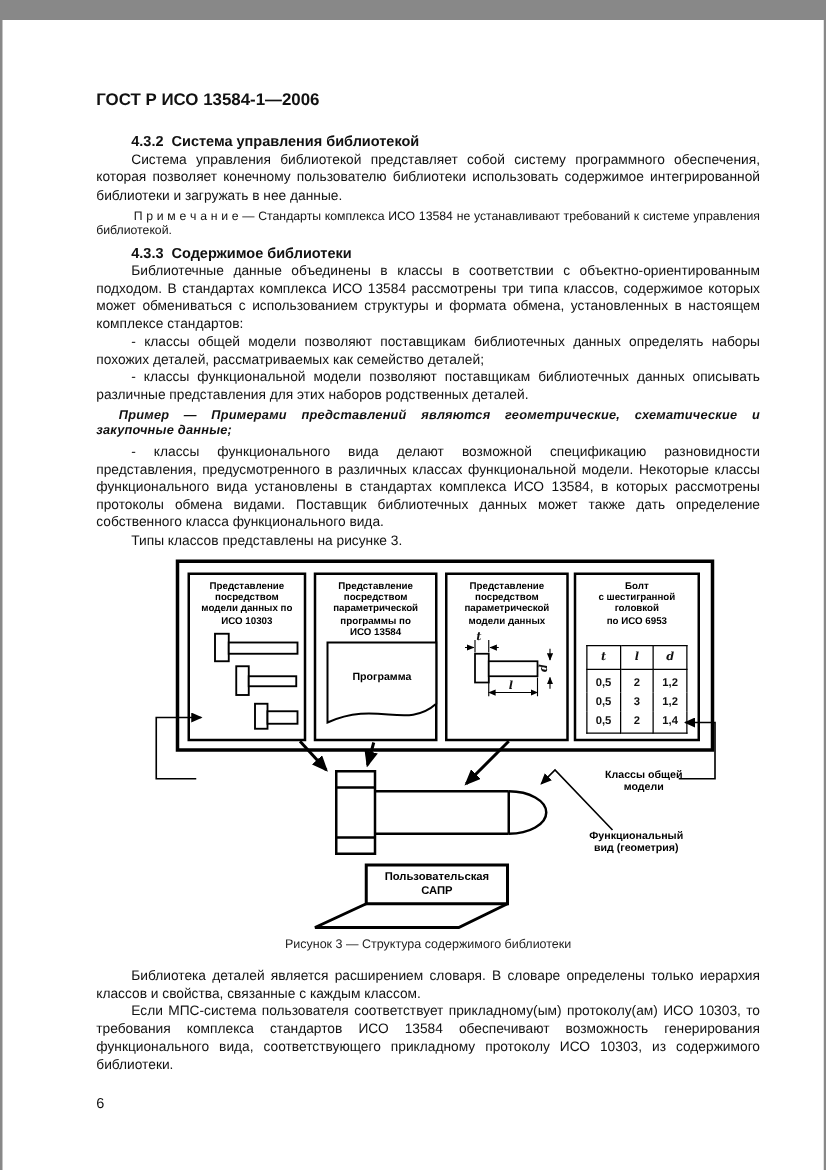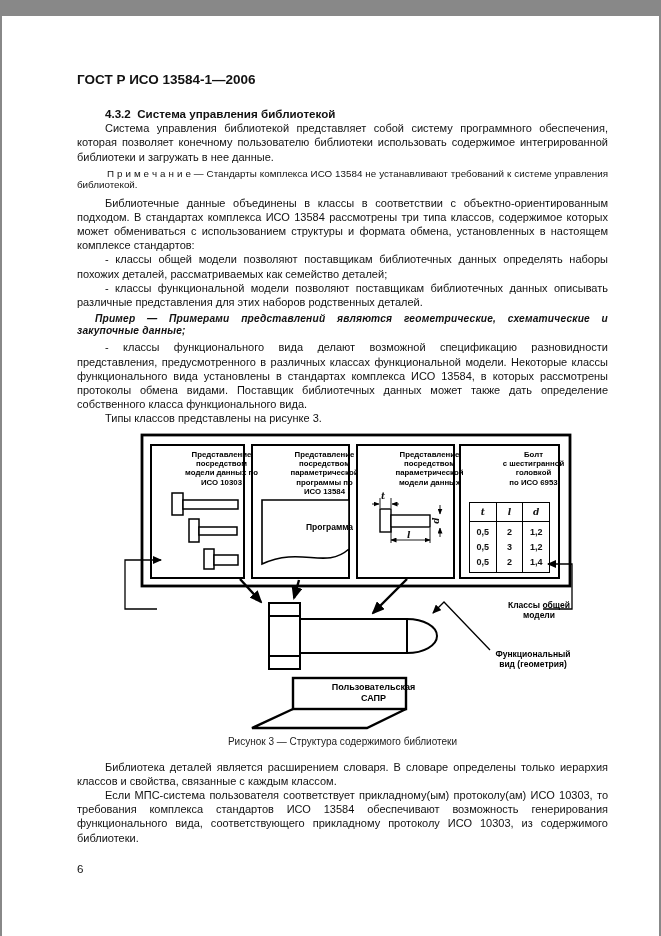--- a/index.html
+++ b/index.html
@@ -15,21 +15,21 @@
     overflow:hidden;
   }
   .doc-header { font-weight:bold; font-size:13.5px; line-height:15px; margin-bottom:20px; white-space:pre-wrap; }
   .h  { font-weight:bold; font-size:11.6px; line-height:14.2px; text-indent:28px; white-space:pre-wrap; }
   p.body { margin:0; text-align:justify; font-size:11px; line-height:14.2px; text-indent:28px; }
   p.note { margin:4px 0 5px; text-align:justify; font-size:9.8px; line-height:11.4px; text-indent:30px; }
   p.example { margin:4px 0 4px; text-align:justify; font-size:10.2px; line-height:11.6px; text-indent:18px;
               font-weight:bold; font-style:italic; letter-spacing:.2px; }
   .figure { position:relative; width:535px; height:299px; margin-top:6px; }
   .figure svg { position:absolute; left:0; top:0; }
-  .flabel { position:absolute; text-align:center; font-weight:bold; white-space:pre-line; color:#000;padding-left:24px; }
+  .flabel { position:absolute; text-align:center; font-weight:bold; white-space:pre-line; color:#000; }
   .box-title { font-size:7.8px; line-height:9.3px; }
   .side-label { font-size:8.5px; line-height:10.6px; }
   .doc-word { font-size:8.5px; line-height:10px; font-weight:bold; }
   .cad-word { font-size:9px; line-height:11px; }
   .dim { position:absolute; font-family:"DejaVu Serif", serif; font-style:italic; font-weight:bold; font-size:9px; line-height:9px; }
   table.bolt { position:absolute; left:392px; top:70px; width:81px; border-collapse:collapse; table-layout:fixed; }
   table.bolt td, table.bolt th { border:1.4px solid #000; text-align:center; padding:0; font-size:9px; }
   table.bolt th { height:18px; font-family:"DejaVu Serif", serif; font-style:italic; font-weight:bold; }
   table.bolt td { height:15px; font-weight:bold; border-bottom:none; border-top:none; }
   table.bolt tr.r1 td { border-top:1.4px solid #000; padding-top:3px; }
@@ -41,20 +41,21 @@
 <body>
 
 <div class="page">
 
   <div class="doc-header">ГОСТ Р ИСО 13584-1—2006</div>
 
   <div class="h">4.3.2  Система управления библиотекой</div>
   <p class="body">Система управления библиотекой представляет собой систему программного обеспечения, которая позволяет конечному пользователю библиотеки использовать содержимое интегрированной библиотеки и загружать в нее данные.</p>
   <p class="note">П р и м е ч а н и е — Стандарты комплекса ИСО 13584 не устанавливают требований к системе управления библиотекой.</p>
 
+  <div class="h">4.3.3  Содержимое библиотеки</div>
   <p class="body">Библиотечные данные объединены в классы в соответствии с объектно-ориентированным подходом. В стандартах комплекса ИСО 13584 рассмотрены три типа классов, содержимое которых может обмениваться с использованием структуры и формата обмена, установленных в настоящем комплексе стандартов:</p>
   <p class="body">- классы общей модели позволяют поставщикам библиотечных данных определять наборы похожих деталей, рассматриваемых как семейство деталей;</p>
   <p class="body">- классы функциональной модели позволяют поставщикам библиотечных данных описывать различные представления для этих наборов родственных деталей.</p>
   <p class="example">Пример — Примерами представлений являются геометрические, схематические и закупочные данные;</p>
   <p class="body">- классы функционального вида делают возможной спецификацию разновидности представления, предусмотренного в различных классах функциональной модели. Некоторые классы функционального вида установлены в стандартах комплекса ИСО 13584, в которых рассмотрены протоколы обмена видами. Поставщик библиотечных данных может также дать определение собственного класса функционального вида.</p>
   <p class="body">Типы классов представлены на рисунке 3.</p>
 
   <div class="figure">
     <svg width="535" height="299" viewBox="0 0 535 299">
       <defs>

